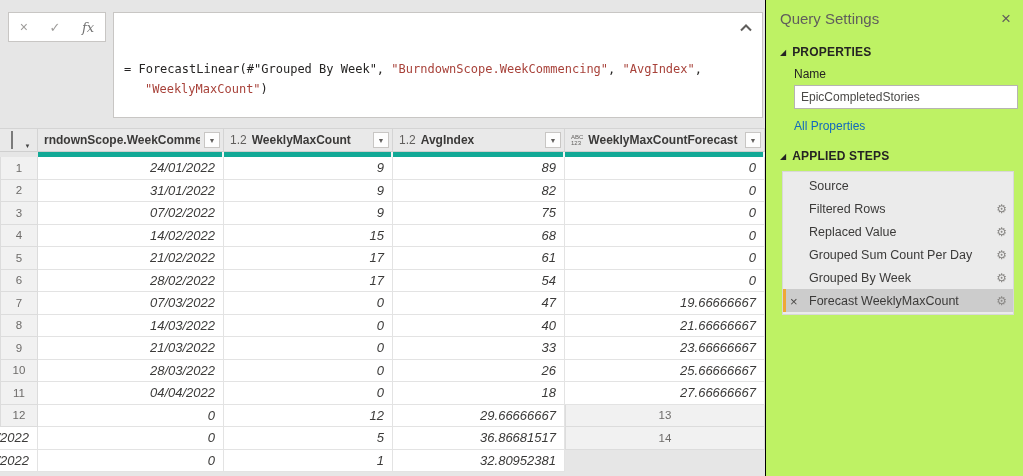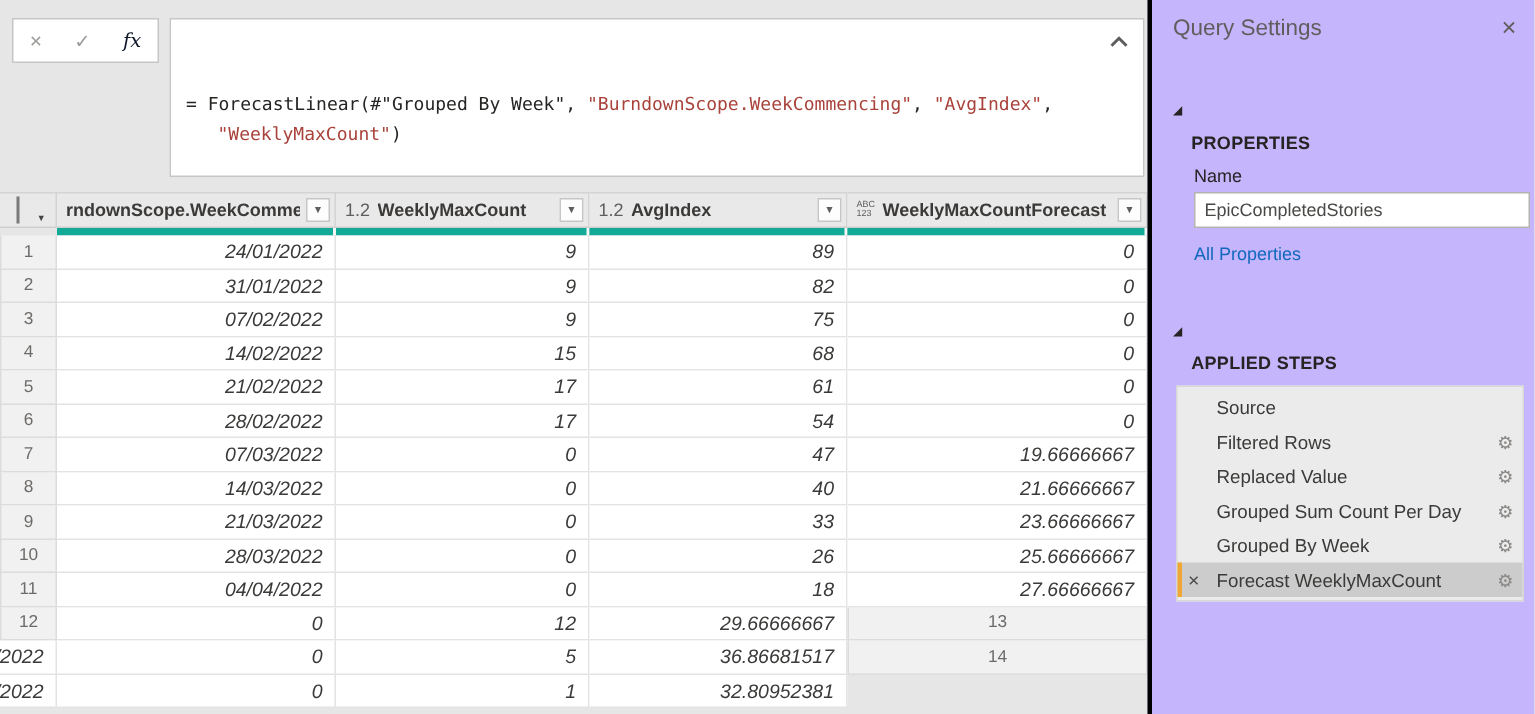--- a/index.html
+++ b/index.html
@@ -21,21 +21,21 @@
   
   .main { position:relative; width:765px; height:476px; flex:0 0 765px; }
 
   .fx-buttons {
     position:absolute; left:8px; top:12px; width:98px; height:30px;
     background:#fff; border:1px solid #c8c6c4;
     display:flex; align-items:center; justify-content:space-around;
   }
   .fx-btn { font-size:14px; color:#9d9b99; cursor:pointer; line-height:1; }
   .fx-btn.check { font-size:13px; }
-  .fx-btn.fx { font-family:"DejaVu Serif", serif; font-style:italic; font-size:13px; color:#0f172a; }
+  .fx-btn.fx { font-family:"DejaVu Serif", serif; font-style:italic; font-size:13px; color:#737373; }
 
   .formula-box {
     position:absolute; left:113px; top:12px; width:650px; height:106px;
     background:#fff; border:1px solid #c8c6c4;
     font-family:"DejaVu Sans Mono", monospace;
     font-size:12px; line-height:20px;
     padding:6px 28px 6px 10px;
     white-space:pre-wrap;
   }
   .formula-line2 { padding-left:21px; }
@@ -94,31 +94,31 @@
   .td {
     height:22.5px; background:#fff;
     border-right:1px solid #e3e3e3; border-bottom:1px solid #e3e3e3;
     display:flex; align-items:center; justify-content:flex-end;
     padding:0 8px; font-size:13px; font-style:italic; color:#3b3a39;
     cursor:pointer; overflow:hidden; white-space:nowrap;
   }
 
   
   .panel {
-    width:258px; flex:0 0 258px; height:476px; background:#c4b5fd;
-    border-left:3px solid #000000; position:relative;
+    width:258px; flex:0 0 258px; height:476px; background:#bef264;
+    border-left:1px solid #000000; position:relative;
     padding:10px 10px 0 14px;
   }
   .panel-header { display:flex; align-items:center; justify-content:space-between; margin-bottom:18px; }
   .panel-title { font-size:15px; color:#605e5c; }
   .panel-close { font-size:17px; color:#605e5c; cursor:pointer; line-height:1; padding:0 2px; }
 
   .section-header { display:flex; align-items:center; margin-bottom:8px; cursor:pointer; }
   .section-tri { font-size:8px; color:#252423; margin-right:6px; }
-  .section-label { font-size:12px; font-weight:700; color:#252423; letter-spacing:0.2px;margin-top:43px; }
+  .section-label { font-size:12px; font-weight:700; color:#252423; letter-spacing:0.2px; }
 
   .prop-body { padding-left:14px; }
   .name-label { font-size:12px; color:#252423; margin-bottom:4px; }
   .name-input {
     width:224px; height:24px; background:#fff; border:1px solid #b6b4b1;
     font-family:"Liberation Sans", sans-serif; font-size:12px; color:#4a4947;
     padding:0 6px; display:block;
   }
   .all-props { font-size:12px; color:var(--link-blue); margin:10px 0 16px; cursor:pointer; display:inline-block; }
 

